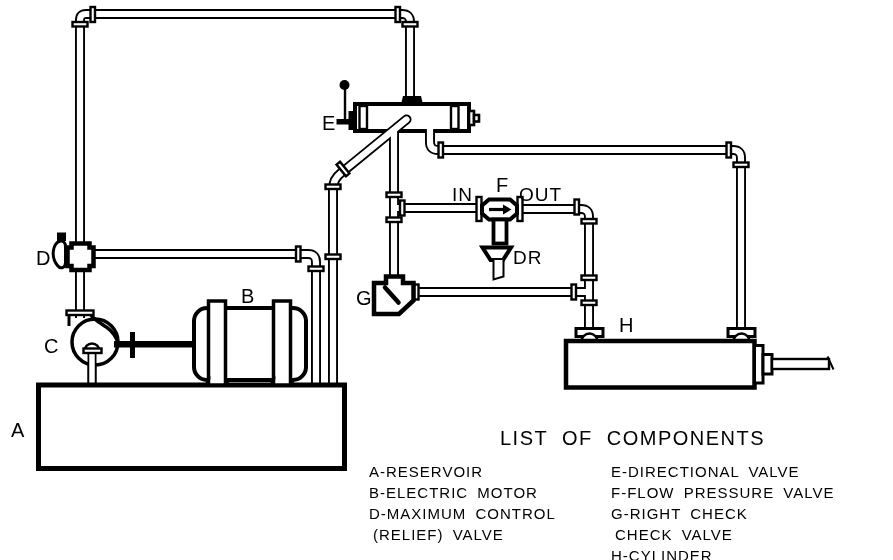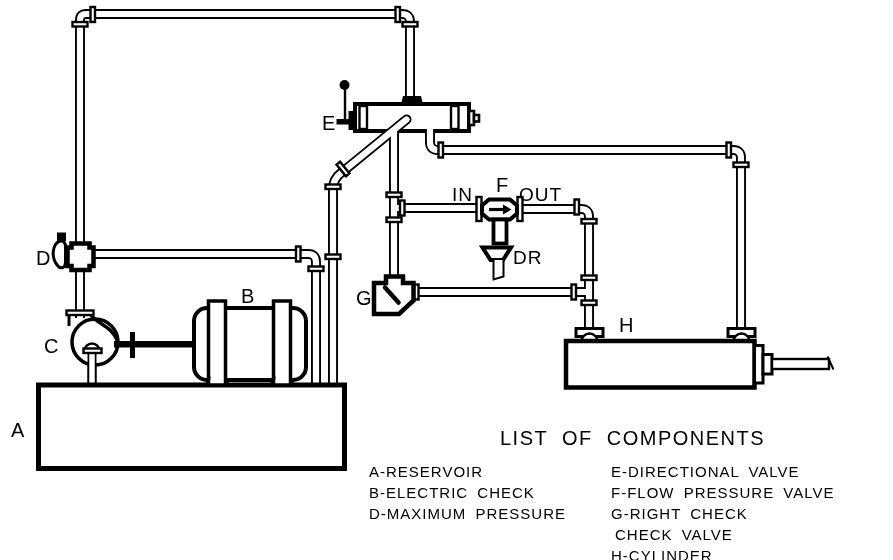--- a/index.html
+++ b/index.html
@@ -174,22 +174,23 @@
     <text class="lbl-sm" x="452" y="201">IN</text>
     <text class="lbl-sm" x="519" y="201">OUT</text>
     <text class="lbl-sm" x="513" y="264">DR</text>
   </g>
 </svg>
 
 <div class="legend">
   <div class="legend-title">LIST OF COMPONENTS</div>
   <div class="legend-col legend-col-left">
     <div class="legend-line">A-RESERVOIR</div>
-    <div class="legend-line">B-ELECTRIC CHECK</div>
-    <div class="legend-line">D-MAXIMUM PRESSURE</div>
+    <div class="legend-line">B-ELECTRIC MOTOR</div>
+    <div class="legend-line">D-MAXIMUM CONTROL</div>
+    <div class="legend-line indent">(RELIEF) VALVE</div>
   </div>
   <div class="legend-col legend-col-right">
     <div class="legend-line">E-DIRECTIONAL VALVE</div>
     <div class="legend-line">F-FLOW PRESSURE VALVE</div>
     <div class="legend-line">G-RIGHT CHECK</div>
     <div class="legend-line indent">CHECK VALVE</div>
     <div class="legend-line">H-CYLINDER</div>
   </div>
 </div>
 

